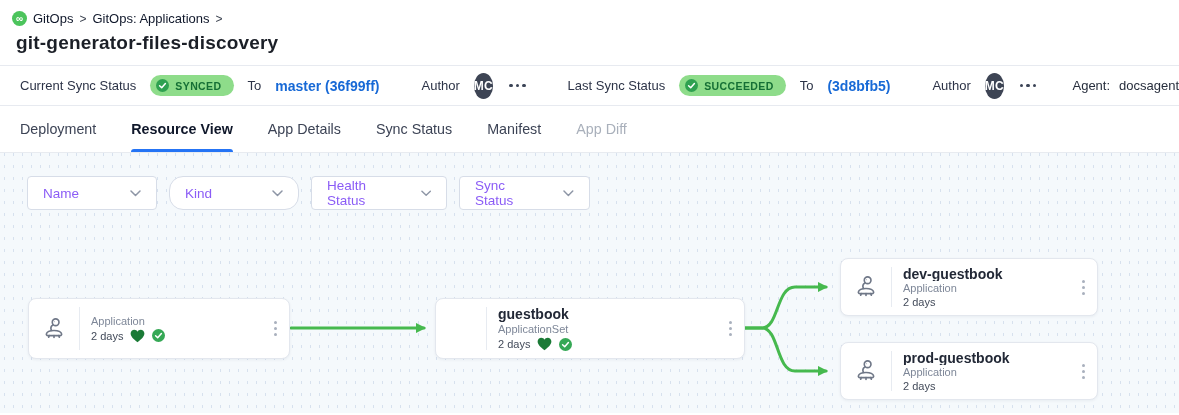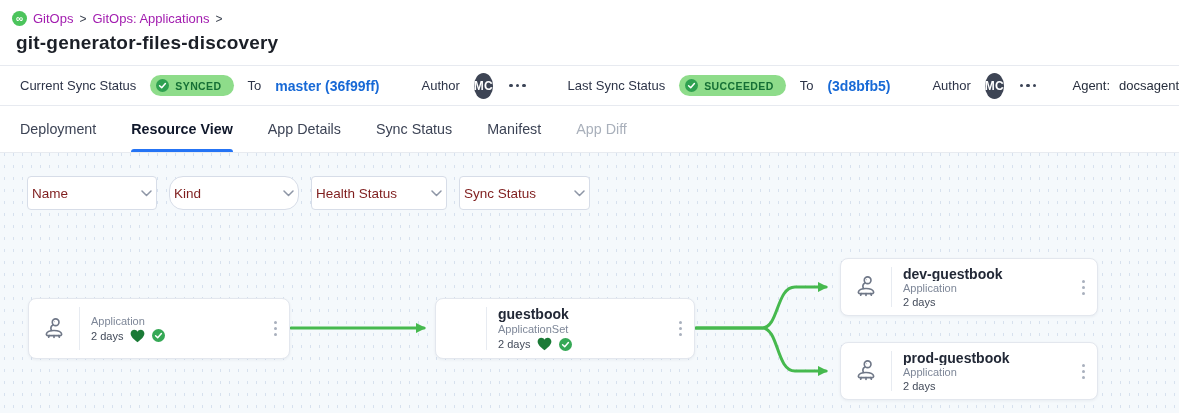--- a/index.html
+++ b/index.html
@@ -5,21 +5,21 @@
   * { box-sizing: border-box; margin: 0; padding: 0; }
   html,body { background:#fff; }
   body { font-family: "Liberation Sans", "DejaVu Sans", sans-serif; }
   .app { width:1179px; height:415px; overflow:hidden; background:#fff; position:relative; }
 
   
   .topbar { padding:11px 16px 11px 12px; }
   .breadcrumb { display:flex; align-items:center; gap:6px; font-size:13px; }
   .logo { width:15px; height:15px; border-radius:50%; background:#4cc45c; color:#fff;
           display:flex; align-items:center; justify-content:center; font-size:10px; font-weight:bold; line-height:1; }
-  .crumb { color:#a21caf; text-decoration:none; cursor:pointer; }
+  .crumb { color:#0f172a; text-decoration:none; cursor:pointer; }
   .crumb-sep { color:#3c4350; font-size:12px; }
   .page-title { margin:6px 0 0 4px; font-size:19px; font-weight:bold; color:#1b1f27; letter-spacing:.2px; }
 
   
   .statusbar { height:41px; border-top:1px solid #e7eaf0; border-bottom:1px solid #e7eaf0;
                display:flex; align-items:center; padding:0 20px; gap:14px; font-size:13px; color:#2c3347; white-space:nowrap; }
   .badge { display:inline-flex; align-items:center; gap:6px; background:#8edc8a; color:#156f35;
            font-size:10.5px; font-weight:bold; letter-spacing:.4px; border-radius:12px; padding:4px 12px 4px 6px; }
   .badge svg { display:block; }
   .rev { color:#1769d6; font-weight:bold; font-size:14px; text-decoration:none; cursor:pointer; }
@@ -41,28 +41,28 @@
   .tab.disabled { color:#a9b0bb; cursor:default; }
 
   
   .graph { position:relative; height:260px; background-color:#f5f9fc;
     background-image:
       repeating-linear-gradient(to bottom, rgba(245,249,252,0) 0 3px, #f5f9fc 3px 12px),
       repeating-linear-gradient(to right, transparent 0 4px, #d7e1ee 4px 5px, transparent 5px 9px);
   }
   .filters { position:absolute; left:27px; top:23px; display:flex; gap:12px; }
   .filter { height:34px; background:#fff; border:1px solid #d7dde8; border-radius:4px;
-            display:flex; align-items:center; justify-content:space-between; padding:0 4px;
-            font-size:13.5px; font-weight:500; color:#7f1d1d; cursor:pointer; }
+            display:flex; align-items:center; justify-content:space-between; padding:0 15px;
+            font-size:13.5px; font-weight:500; color:#8b5cf6; cursor:pointer; }
   .filter svg { margin-left:18px; }
   .f0 { width:130px; } .f1 { width:130px;border-radius:14px; } .f2 { width:136px; } .f3 { width:131px; }
 
   .edges { position:absolute; left:0; top:0; pointer-events:none; }
 
-  .node { position:absolute; width:260px; height:61px; background:#fff; border:1px solid #e3e7ee; border-radius:8px;
+  .node { position:absolute; width:310px; height:61px; background:#fff; border:1px solid #e3e7ee; border-radius:8px;
           box-shadow:0 1px 3px rgba(20,30,60,.06); display:flex; align-items:stretch; cursor:pointer; }
   .node-icon-col { width:50px; display:flex; align-items:center; justify-content:center; flex:none; }
   .vsep { width:1px; background:#e7ebf1; margin:8px 0; flex:none; }
   .node-body { flex:1; min-width:0; padding:7px 0 7px 11px; display:flex; flex-direction:column; justify-content:center; gap:1px; }
   .node-title { font-size:14px; font-weight:600; color:#222836; white-space:nowrap; overflow:hidden; }
   .node-kind { font-size:11px; color:#7e8798; }
   .node-meta { font-size:11px; color:#434b5a; display:flex; align-items:center; gap:7px; margin-top:1px; }
   .kebab { width:28px; display:flex; flex-direction:column; gap:3px; align-items:center; justify-content:center; flex:none; cursor:pointer; }
   .kebab i { width:3px; height:3px; border-radius:50%; background:#a9b0bd; }
   .n1 { left:28px; top:145px; width:262px; }

